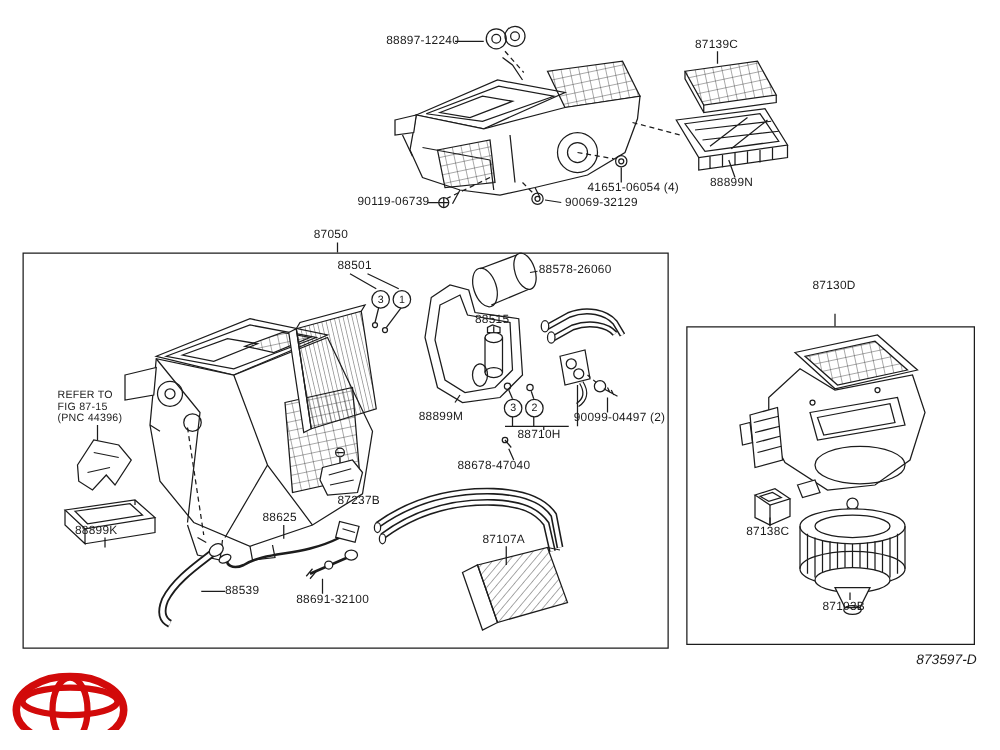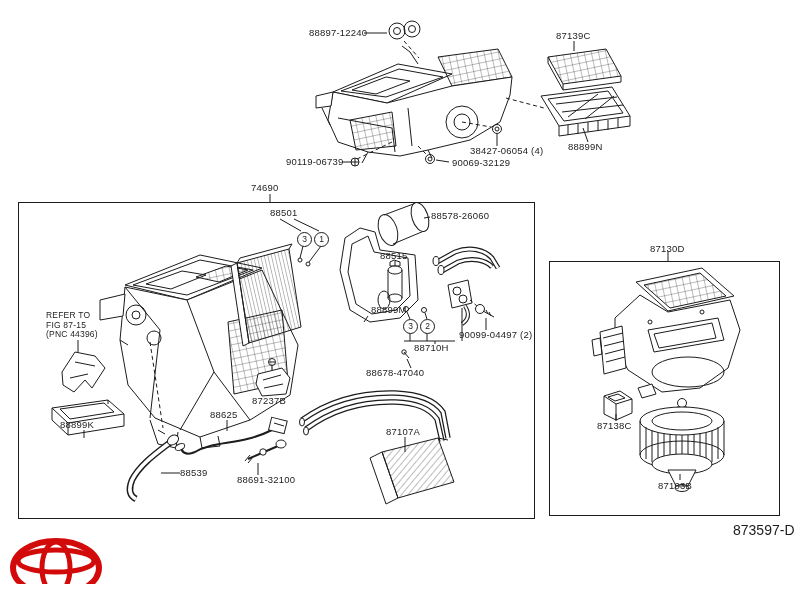--- a/index.html
+++ b/index.html
@@ -7,21 +7,21 @@
          font-family:"Liberation Sans",sans-serif;color:#1c1c1c;border-radius:19px;}
   .lbl{position:absolute;font-size:9.5px;line-height:10px;letter-spacing:.2px;
        white-space:nowrap;color:#1c1c1c;}
   .box{position:absolute;border:1.3px solid #1c1c1c;}
   .callout{position:absolute;width:13px;height:13px;border:1.2px solid #1c1c1c;
            border-radius:50%;font-size:8.5px;line-height:13px;text-align:center;
            background:#fff;}
   .refer{position:absolute;font-size:8.5px;line-height:9.5px;letter-spacing:.2px;}
   svg{position:absolute;left:0;top:0;}
   #footer-bar{position:absolute;left:0;top:537px;width:800px;height:63px;background:#fff;}
-  #doc-ref{position:absolute;left:733px;top:522px;font-size:14px;color:#1c1c1c;}
+  #doc-ref{position:absolute;left:733px;top:522px;font-size:11px;color:#1c1c1c;font-style:italic;}
 </style>
 </head>
 <body>
 
 <div id="stage">
 
   <svg width="800" height="600" viewBox="0 0 800 600">
     <defs>
       <pattern id="pgrid" width="7" height="7" patternUnits="userSpaceOnUse" patternTransform="rotate(-12)">
         <path d="M0 0H7M0 0V7" stroke="#1c1c1c" stroke-width="0.6"></path>
@@ -247,47 +247,47 @@
       <path d="M270 194 V202 M668 251 V261"></path>
     </g>
   </svg>
 
   <div class="box" style="left:18px;top:202px;width:515px;height:315px;"></div>
   <div class="box" style="left:549px;top:261px;width:229px;height:253px;"></div>
 
   <div class="lbl" style="left:309px;top:28px;">88897-12240</div>
   <div class="lbl" style="left:286px;top:157px;">90119-06739</div>
   <div class="lbl" style="left:452px;top:158px;">90069-32129</div>
-  <div class="lbl" style="left:470px;top:146px;">38427-06054 (4)</div>
+  <div class="lbl" style="left:470px;top:146px;">41651-06054 (4)</div>
   <div class="lbl" style="left:556px;top:31px;">87139C</div>
   <div class="lbl" style="left:568px;top:142px;">88899N</div>
 
-  <div class="lbl" style="left:251px;top:183px;">74690</div>
+  <div class="lbl" style="left:251px;top:183px;">87050</div>
   <div class="lbl" style="left:270px;top:208px;">88501</div>
 
   <div class="refer" style="left:46px;top:311px;">
     <div>REFER TO</div>
     <div>FIG 87-15</div>
     <div>(PNC 44396)</div>
   </div>
 
   <div class="lbl" style="left:60px;top:420px;">88899K</div>
-  <div class="lbl" style="left:335px;top:305px;margin-left:36px;">88899M</div>
+  <div class="lbl" style="left:335px;top:329px;">88899M</div>
   <div class="lbl" style="left:380px;top:251px;text-align:center;">88515</div>
   <div class="lbl" style="left:431px;top:211px;">88578-26060</div>
   <div class="lbl" style="left:414px;top:343px;">88710H</div>
   <div class="lbl" style="left:459px;top:330px;">90099-04497 (2)</div>
   <div class="lbl" style="left:366px;top:368px;">88678-47040</div>
-  <div class="lbl" style="left:252px;top:396px;">87237B</div>
+  <div class="lbl" style="left:270px;top:396px;">87237B</div>
   <div class="lbl" style="left:210px;top:410px;">88625</div>
   <div class="lbl" style="left:180px;top:468px;">88539</div>
   <div class="lbl" style="left:237px;top:475px;">88691-32100</div>
   <div class="lbl" style="left:386px;top:427px;">87107A</div>
 
-  <div class="lbl" style="left:650px;top:244px;">87130D</div>
+  <div class="lbl" style="left:650px;top:224px;">87130D</div>
   <div class="lbl" style="left:597px;top:421px;">87138C</div>
   <div class="lbl" style="left:658px;top:481px;">87103B</div>
 
   <div class="callout" style="left:297px;top:232px;">3</div>
   <div class="callout" style="left:314px;top:232px;">1</div>
   <div class="callout" style="left:403px;top:319px;">3</div>
   <div class="callout" style="left:420px;top:319px;">2</div>
 
   <div id="doc-ref">873597-D</div>
 

